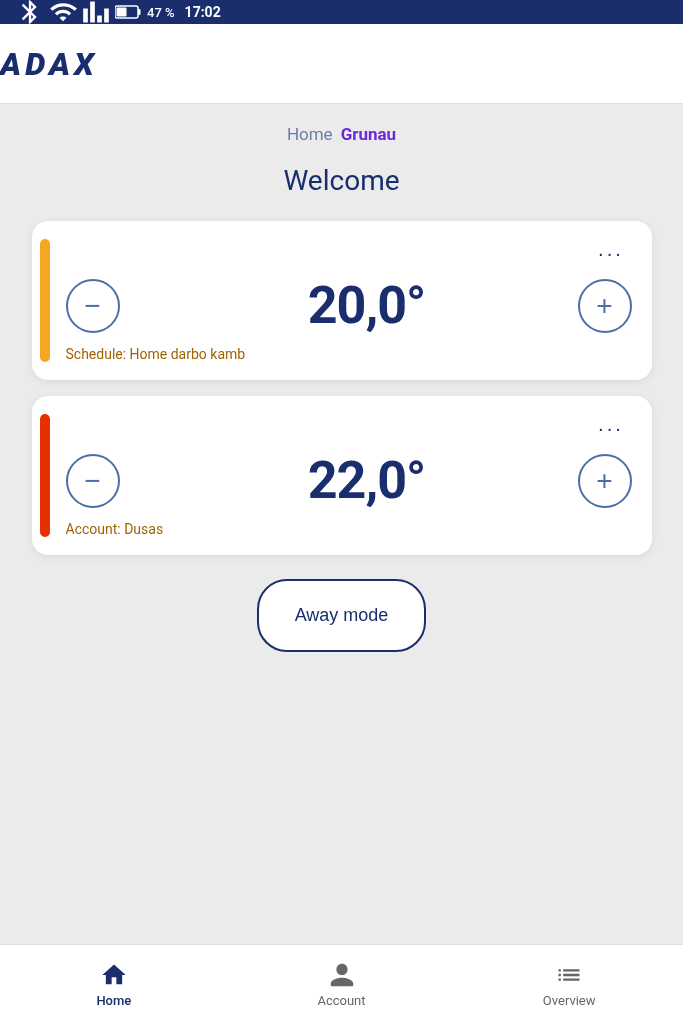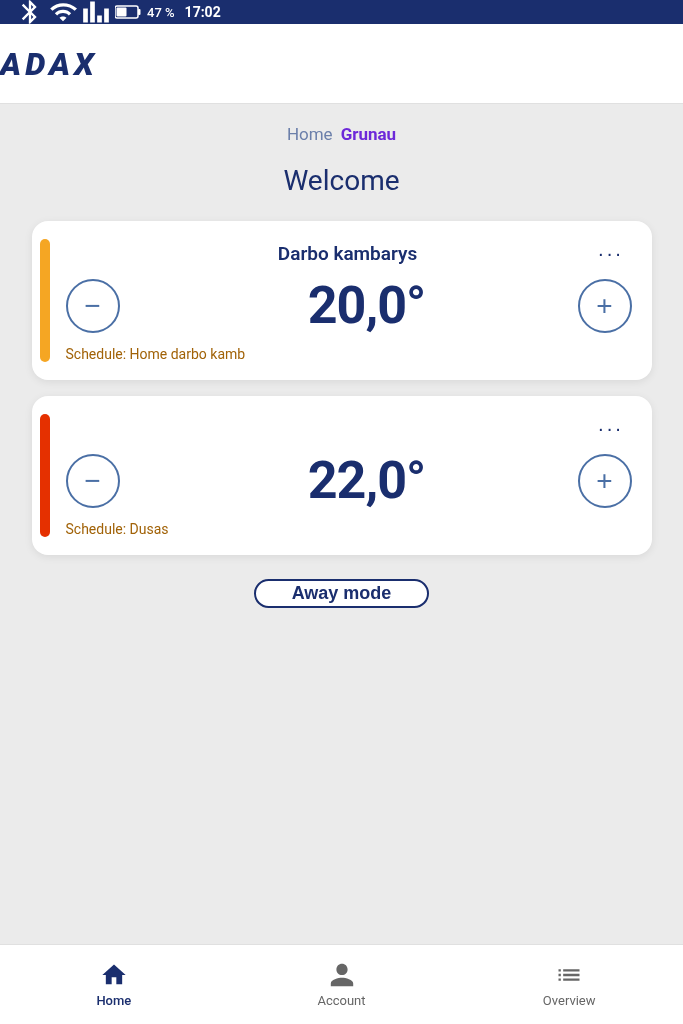--- a/index.html
+++ b/index.html
@@ -193,26 +193,26 @@
     .schedule-text {
       font-size: 14px;
       color: #a16207;
     }
 
     
     .away-mode-btn {
       background: white;
       border: 2px solid #1a2e6e;
       border-radius: 30px;
-      padding: 2px 36px;
+      padding: 24px 36px;
       font-size: 18px;
       color: #1a2e6e;
       cursor: pointer;
       margin: 8px 0 0 0;
-      font-weight: 700;
+      font-weight: 400;
     }
 
     
     .bottom-nav {
       background: white;
       height: 80px;
       display: flex;
       align-items: center;
       justify-content: space-around;
       border-top: 1px solid #e0e0e0;
@@ -296,21 +296,20 @@
     <span class="current">Grunau</span>
   </div>
 
   <div class="welcome-title">Welcome</div>
 
   <div class="device-card">
     <div class="card-accent yellow"></div>
     <div class="card-body">
       <div class="card-header-row">
         <div style="width:40px"></div>
-        <span class="device-name">Darbo kambarys</span>
         <button class="more-btn">···</button>
       </div>
       <div class="temp-controls">
         <button class="control-btn">
           <span>−</span>
         </button>
         <span class="temperature-display">20,0°</span>
         <button class="control-btn">
           <span>+</span>
         </button>
@@ -328,21 +327,21 @@
       </div>
       <div class="temp-controls">
         <button class="control-btn">
           <span>−</span>
         </button>
         <span class="temperature-display">22,0°</span>
         <button class="control-btn">
           <span>+</span>
         </button>
       </div>
-      <span class="schedule-text">Schedule: Dusas</span>
+      <span class="schedule-text">Account: Dusas</span>
     </div>
   </div>
 
   <button class="away-mode-btn">Away mode</button>
 
 </div>
 
 <div class="bottom-nav">
 
   <div class="nav-item active">

